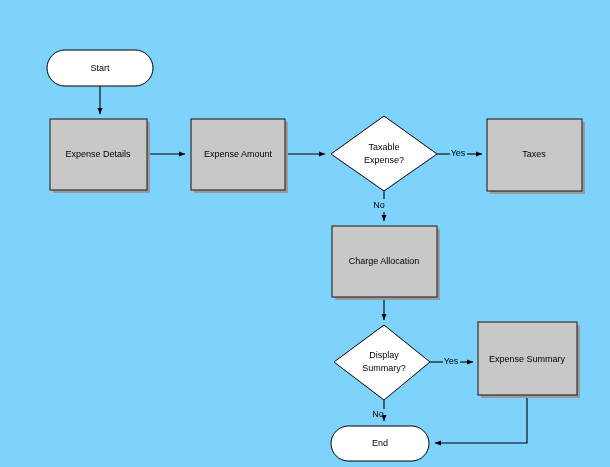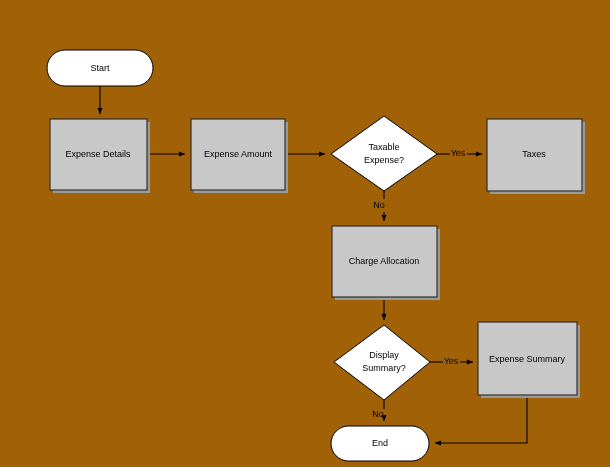--- a/index.html
+++ b/index.html
@@ -10,21 +10,21 @@
   body {
     width: 610px;
     height: 467px;
     font-family: "Liberation Sans", sans-serif;
     overflow: hidden;
   }
   #flowchart-canvas {
     position: relative;
     width: 610px;
     height: 467px;
-    background: #a16207;
+    background: #7dd3fc;
   }
   #flow-svg {
     position: absolute;
     left: 0;
     top: 0;
     width: 610px;
     height: 467px;
   }
   .node-label {
     font-family: "Liberation Sans", sans-serif;

